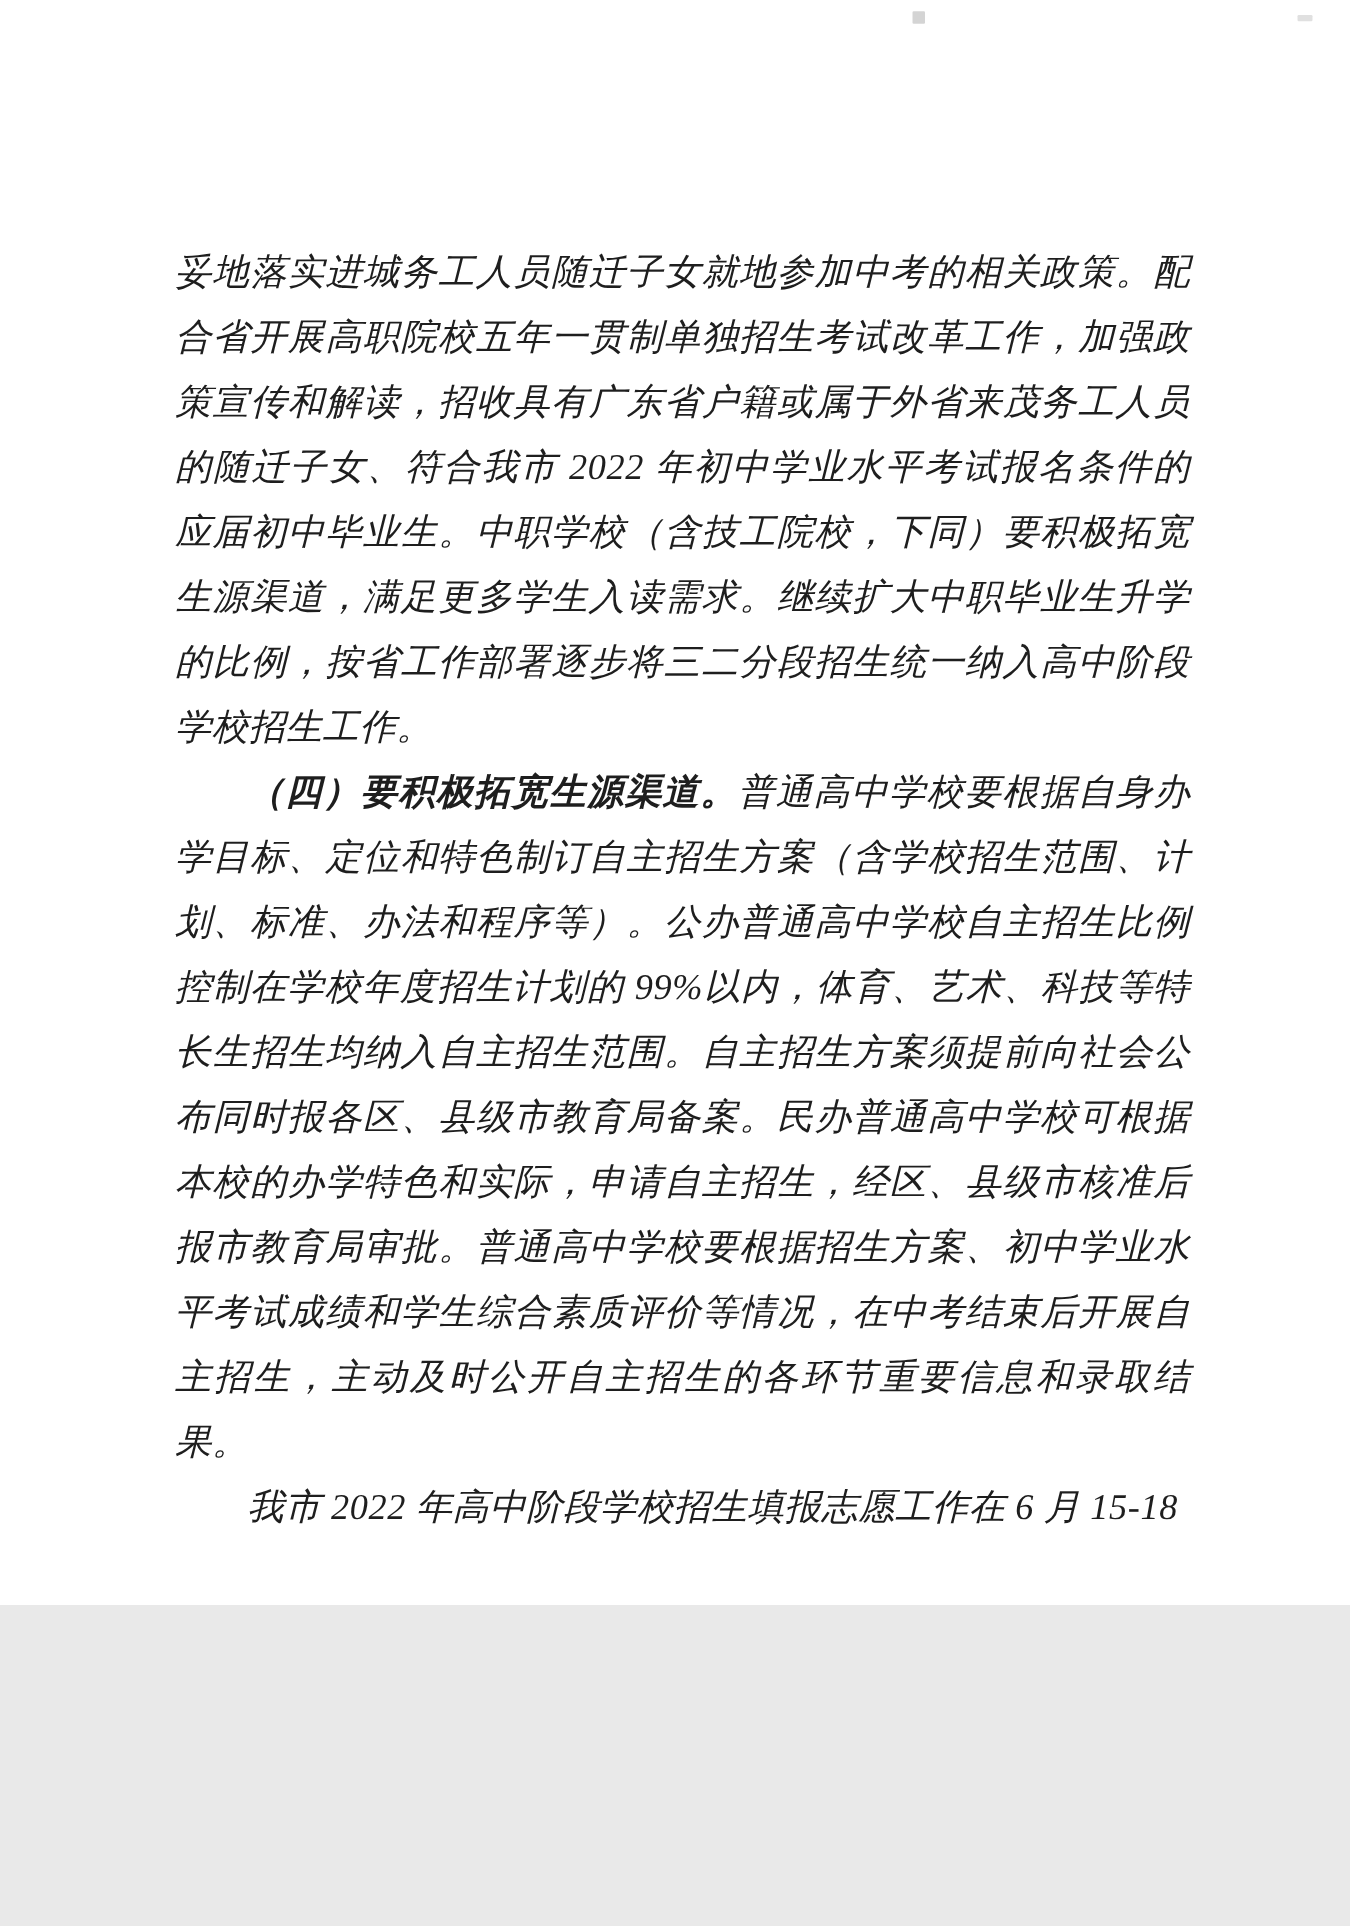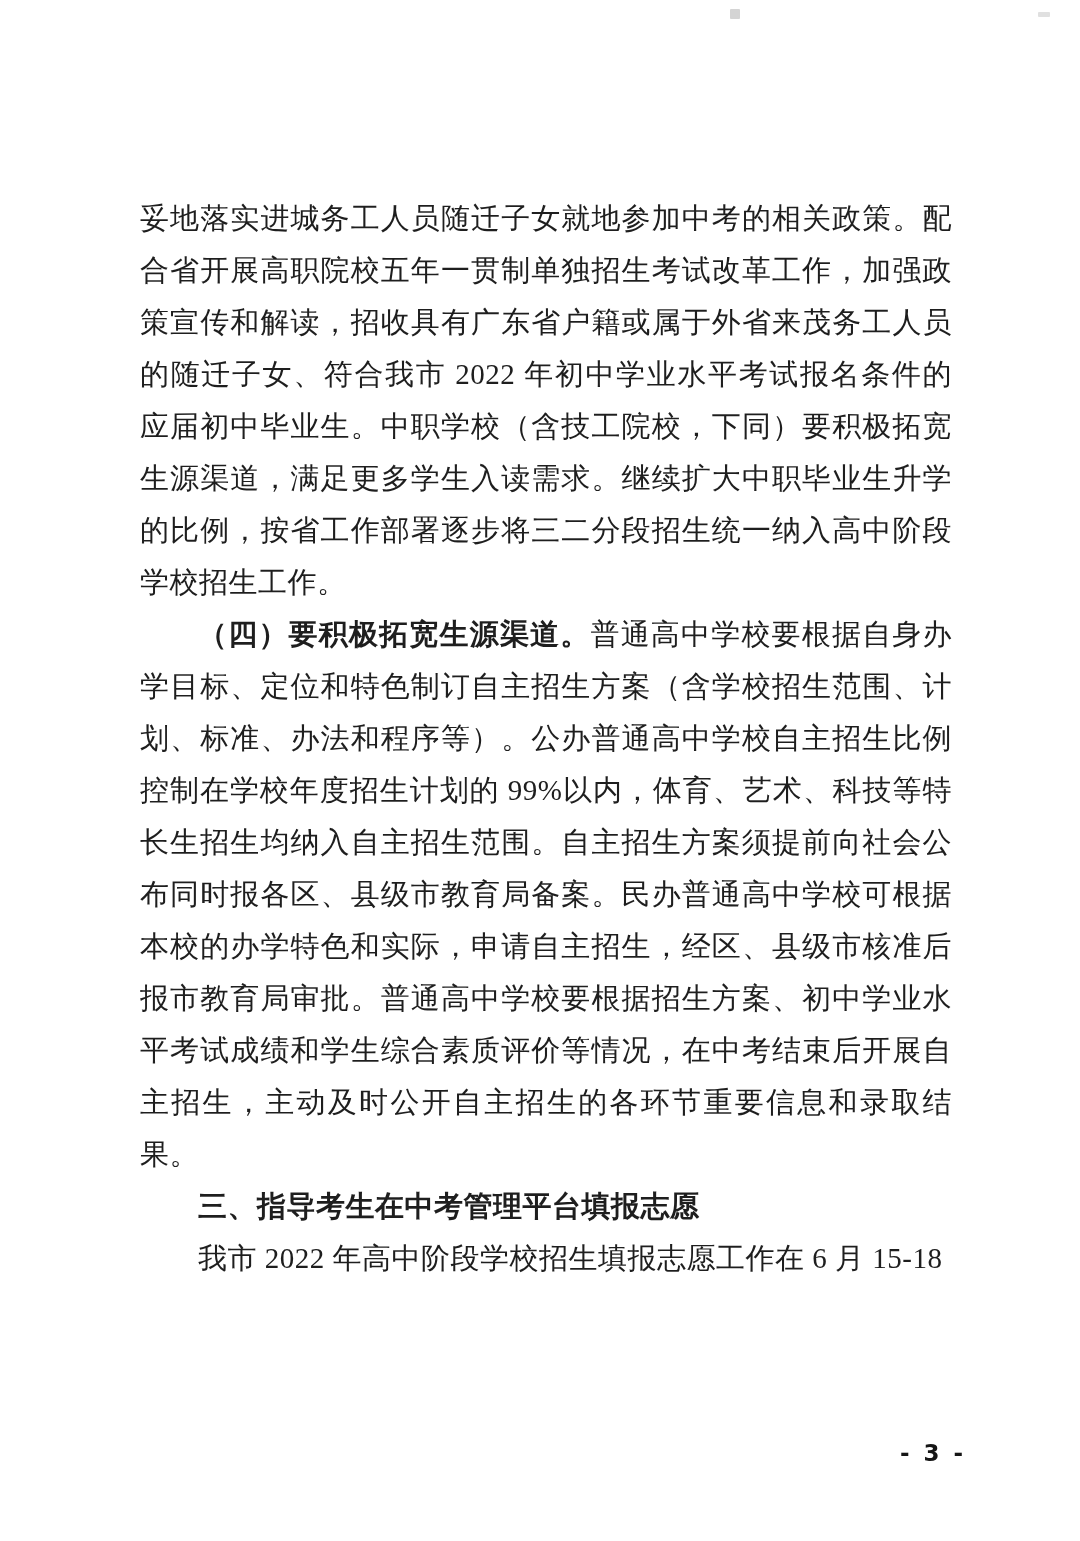--- a/index.html
+++ b/index.html
@@ -3,26 +3,27 @@
 <meta charset="utf-8">
 <style>
   html, body {
     margin: 0;
     padding: 0;
     background: #e9e9e9;
   }
   .page {
     position: relative;
     width: 1080px;
-    height: 1541px;
+    height: 1284px;
     margin: 0 auto;
     background: #ffffff;
     overflow: hidden;
     font-family: "Liberation Serif", "DejaVu Serif", serif;
     color: #1e1e1e;
+    font-style: italic;
   }
   .doc-body {
     position: absolute;
     left: 140px;
     top: 192px;
     width: 812px;
   }
   .para {
     margin: 0;
     font-size: 29px;
@@ -82,19 +83,18 @@
 <body>
 
 <div class="page">
 
   <div class="artifact-1"></div>
   <div class="artifact-2"></div>
 
   <div class="doc-body">
       <p class="para"><span class="seg">妥地落实进城务工人员随迁子女就地参加中考的相关政策。配合省开展高职院校五年一贯制单独招生考试改革工作，加强政策宣传和解读，招收具有广东省户籍或属于外省来茂务工人员的随迁子女、符合我市 2022 年初中学业水平考试报名条件的应届初中毕业生。中职学校（含技工院校，下同）要积极拓宽生源渠道，满足更多学生入读需求。继续扩大中职毕业生升学的比例，按省工作部署逐步将三二分段招生统一纳入高中阶段学校招生工作。</span></p>
       <p class="para indent"><span class="seg bold">（四）要积极拓宽生源渠道。</span><span class="seg">普通高中学校要根据自身办学目标、定位和特色制订自主招生方案（含学校招生范围、计划、标准、办法和程序等）。公办普通高中学校自主招生比例控制在学校年度招生计划的 99%以内，体育、艺术、科技等特长生招生均纳入自主招生范围。自主招生方案须提前向社会公布同时报各区、县级市教育局备案。民办普通高中学校可根据本校的办学特色和实际，申请自主招生，经区、县级市核准后报市教育局审批。普通高中学校要根据招生方案、初中学业水平考试成绩和学生综合素质评价等情况，在中考结束后开展自主招生，主动及时公开自主招生的各环节重要信息和录取结果。</span></p>
-      <p class="para indent heading"><span class="seg bold">三、指导考生在中考管理平台填报志愿</span></p>
       <p class="para indent"><span class="seg">我市 2022 年高中阶段学校招生填报志愿工作在 6 月 15-18</span></p>
     </div>
 
   <div class="page-number">- 3 -</div>
 
 </div>
 
 </body></html>

